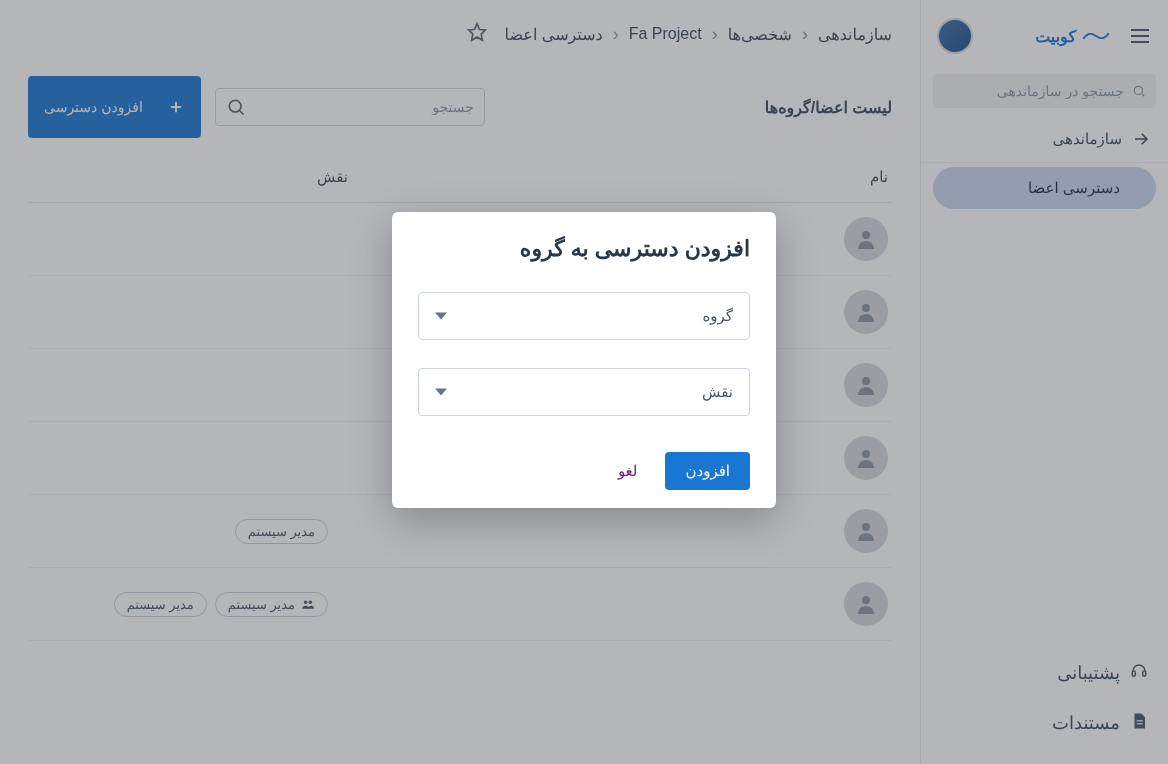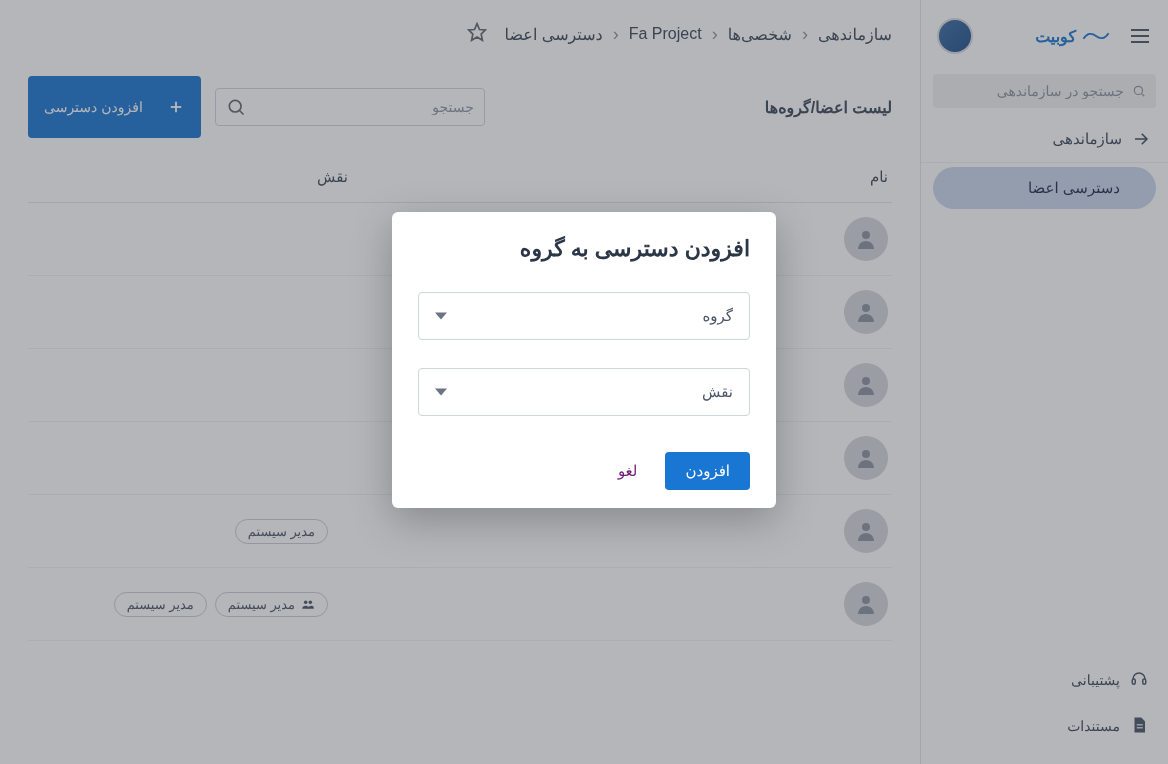--- a/index.html
+++ b/index.html
@@ -63,21 +63,21 @@
 .nav-item.sub:not(.active){ color:#394759; }
 .nav-item.active {
   background:#c9d7ec;
   border-radius:22px;
   margin:4px 12px;
   padding:12px 36px 12px 18px;
   color:#1a2b45;
   border-bottom:none;
 }
 .sidebar-bottom { margin-top:auto; padding-bottom:16px; }
-.bottom-item { display:flex; align-items:flex-end; gap:10px; padding:14px 20px; color:#394759; cursor:pointer; font-size:14px;}
+.bottom-item { display:flex; align-items:flex-start; gap:10px; padding:14px 20px; color:#394759; cursor:pointer; font-size:18px;}
 .bottom-item svg { width:18px; height:18px; color:#4a5568; }
 
 .main { flex:1; background:#fff; display:flex; flex-direction:column; }
 .breadcrumb-row {
   display:flex; align-items:center; gap:10px;
   padding:22px 28px 8px 28px;
   color:#394759;
   font-size:16px;
 }
 .crumb { cursor:pointer; }

